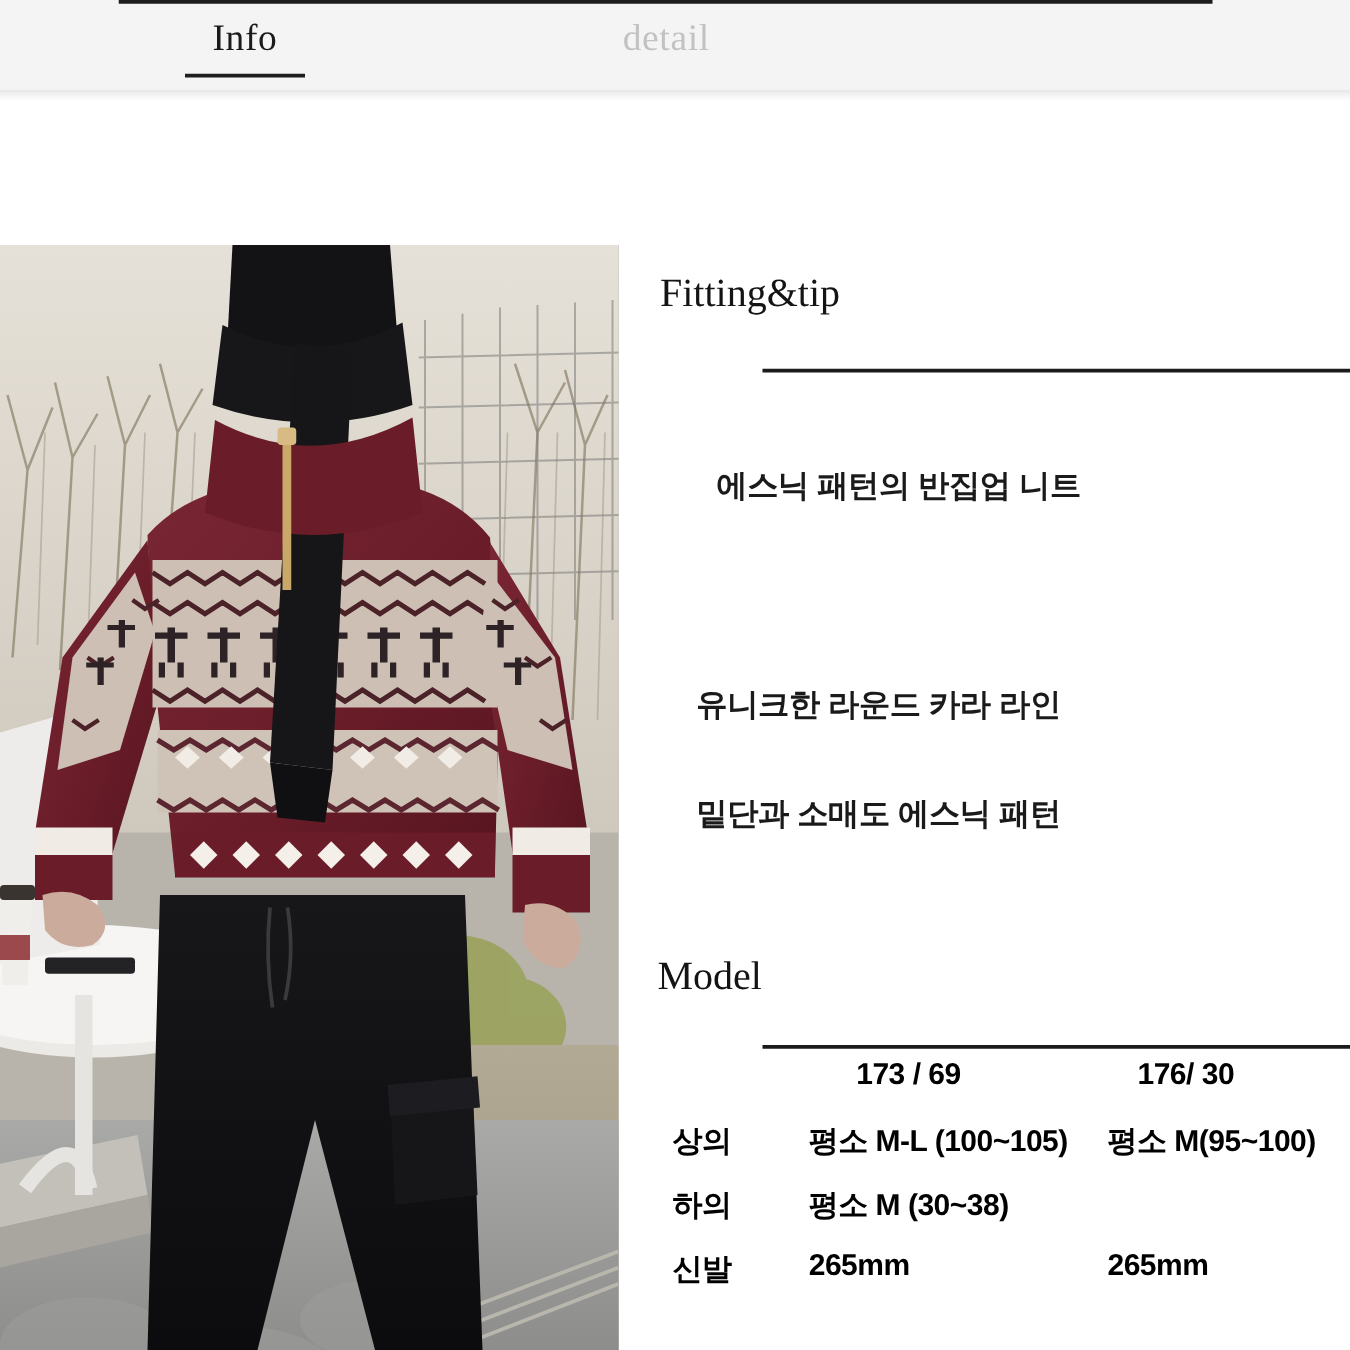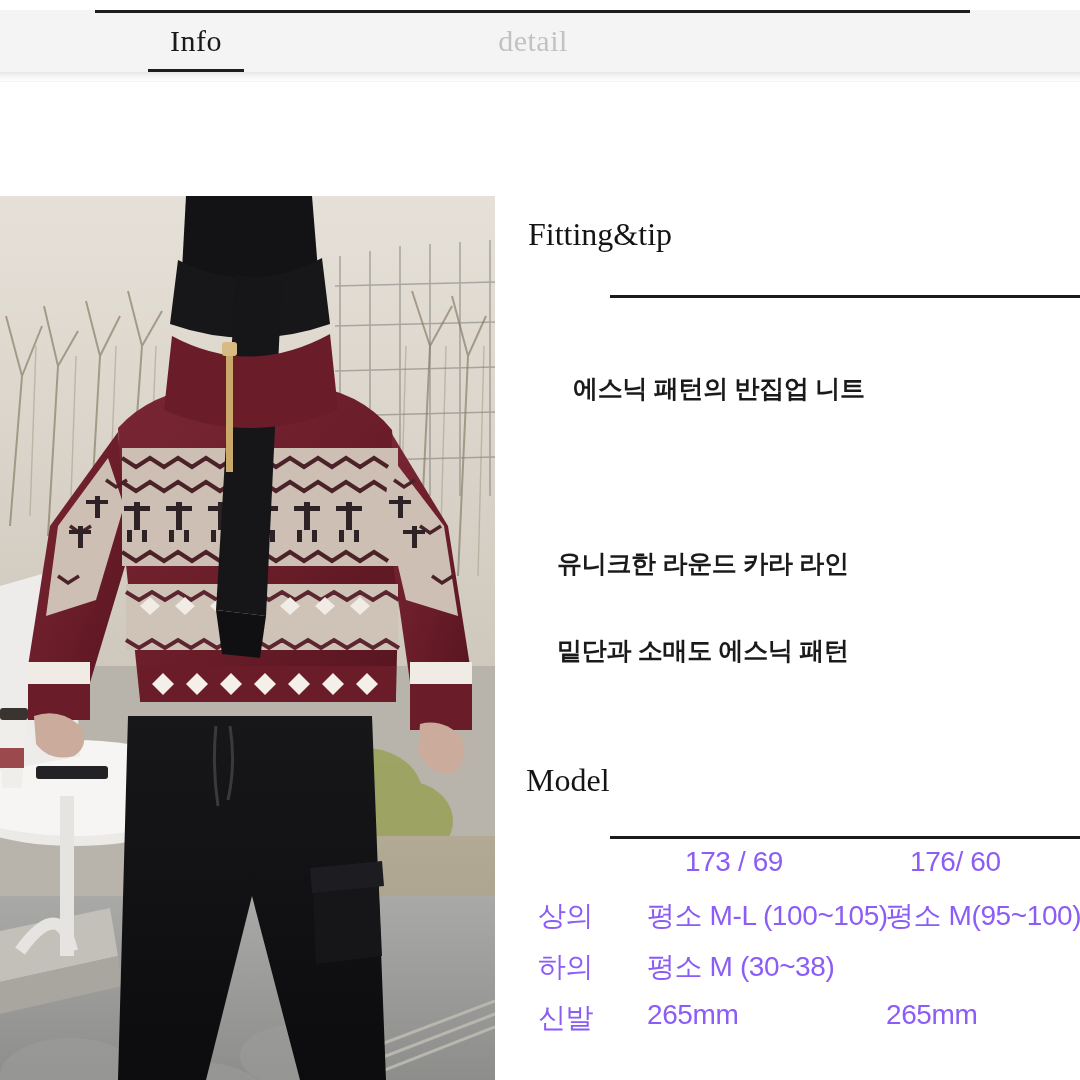--- a/index.html
+++ b/index.html
@@ -15,21 +15,21 @@
   #page {
     position:relative;
     width:1080px;
     height:1080px;
     background:#ffffff;
   }
 
   
   .tabbar {
     position:absolute;
-    left:0; top:10px;
+    left:0; top:0;
     width:1080px;
     height:72px;
     background:#f4f4f4;
   }
   .tabbar-topline {
     position:absolute;
     left:95px; top:0;
     width:875px;
     height:3px;
     background:#1d1d1d;
@@ -131,23 +131,23 @@
   
   .model-table {
     position:absolute;
     left:0; top:650px;
     width:585px;
   }
   .mt-row { position:relative; height:51px; }
   .mt-cell {
     position:absolute;
     font-family:"Liberation Sans", sans-serif;
-    font-size:28px;
-    font-weight:normal;
-    color:#8b5cf6;
+    font-size:24px;
+    font-weight:bold;
+    color:#000000;
     letter-spacing:-0.4px;
     white-space:nowrap;
   }
   .mt-label { left:43px; }
   .mt-c1    { left:152px; }
   .mt-c2    { left:391px; }
 
   .mt-head .mt-c1 { left:190px; }
   .mt-head .mt-c2 { left:415px; }
 </style>
@@ -411,21 +411,21 @@
     <div class="fit-line fit-line-0">에스닉 패턴의 반집업 니트</div>
     <div class="fit-line fit-line-2">유니크한 라운드 카라 라인</div>
     <div class="fit-line fit-line-3">밑단과 소매도 에스닉 패턴</div>
 
     <div class="section-title title-model">Model</div>
     <div class="divider divider-model"></div>
 
     <div class="model-table">
       <div class="mt-row mt-head">
         <div class="mt-cell mt-c1">173 / 69</div>
-        <div class="mt-cell mt-c2">176/ 60</div>
+        <div class="mt-cell mt-c2">176/ 30</div>
       </div>
       <div class="mt-row">
         <div class="mt-cell mt-label">상의</div>
         <div class="mt-cell mt-c1">평소 M-L (100~105)</div>
         <div class="mt-cell mt-c2">평소 M(95~100)</div>
       </div>
       <div class="mt-row">
         <div class="mt-cell mt-label">하의</div>
         <div class="mt-cell mt-c1">평소 M (30~38)</div>
       </div>

